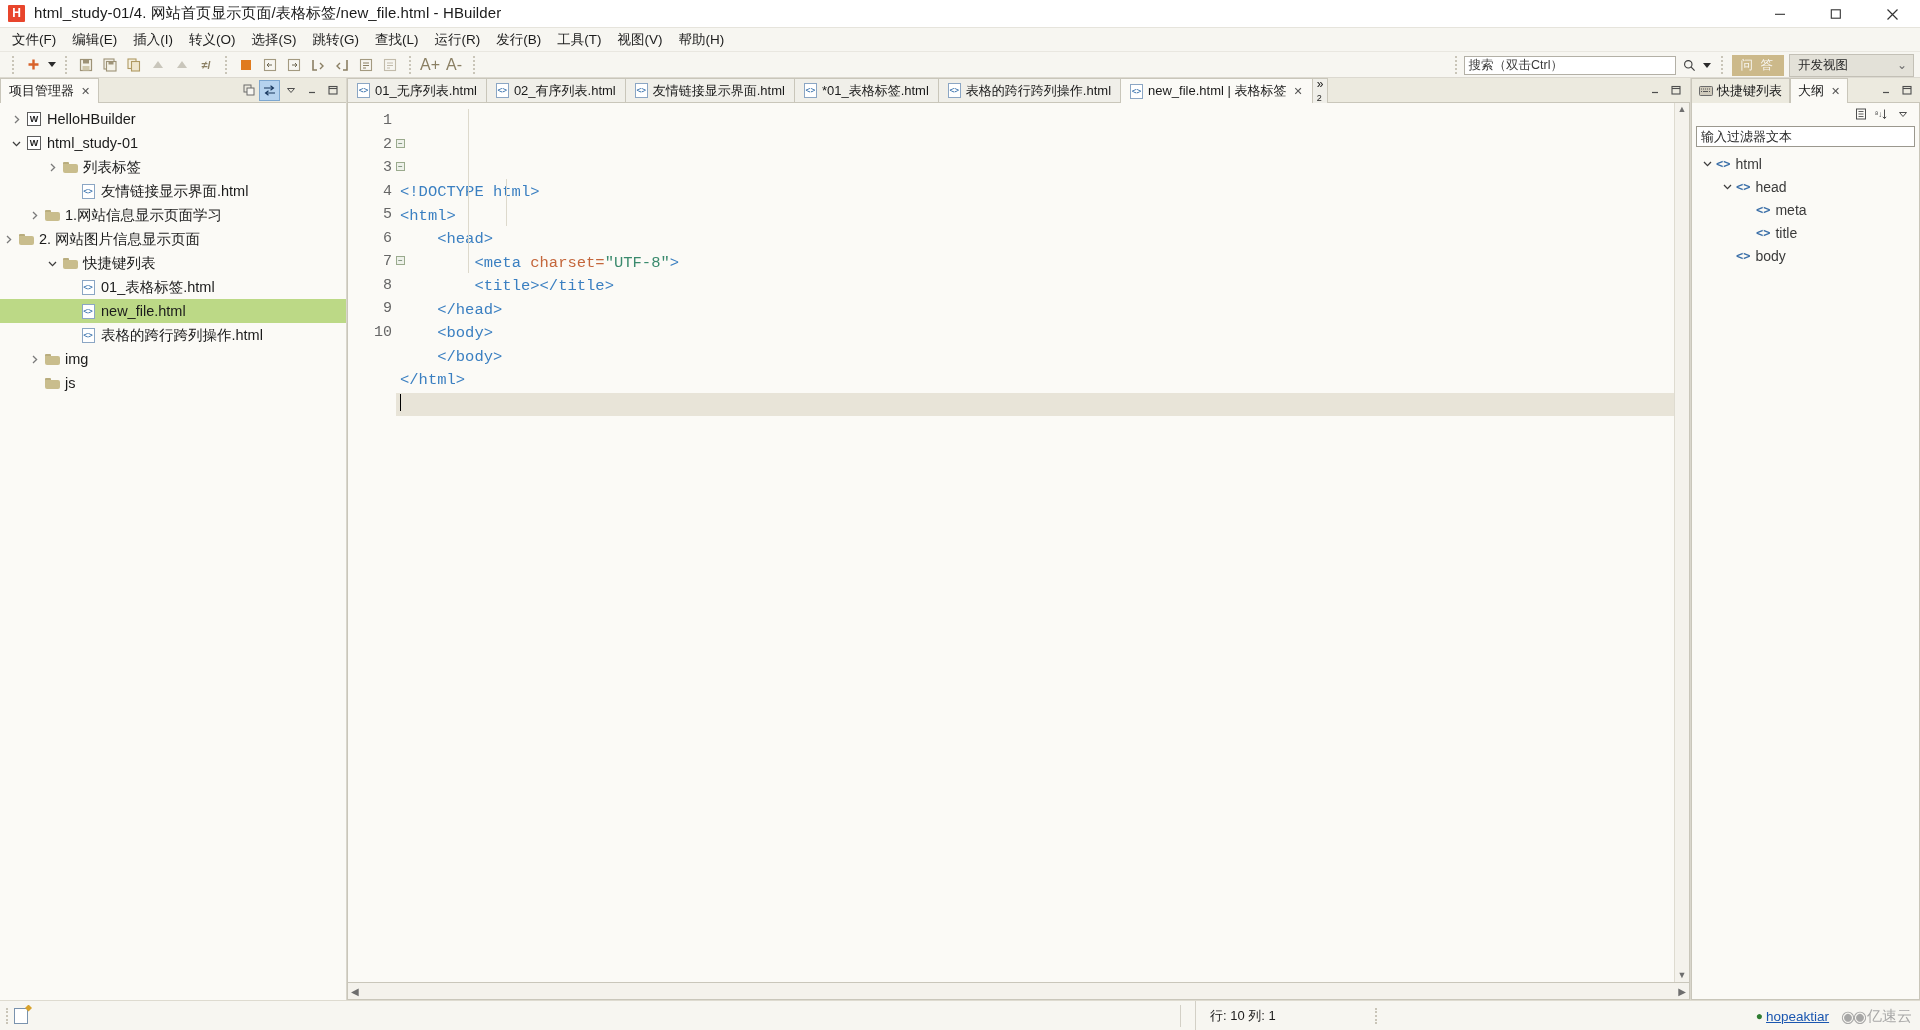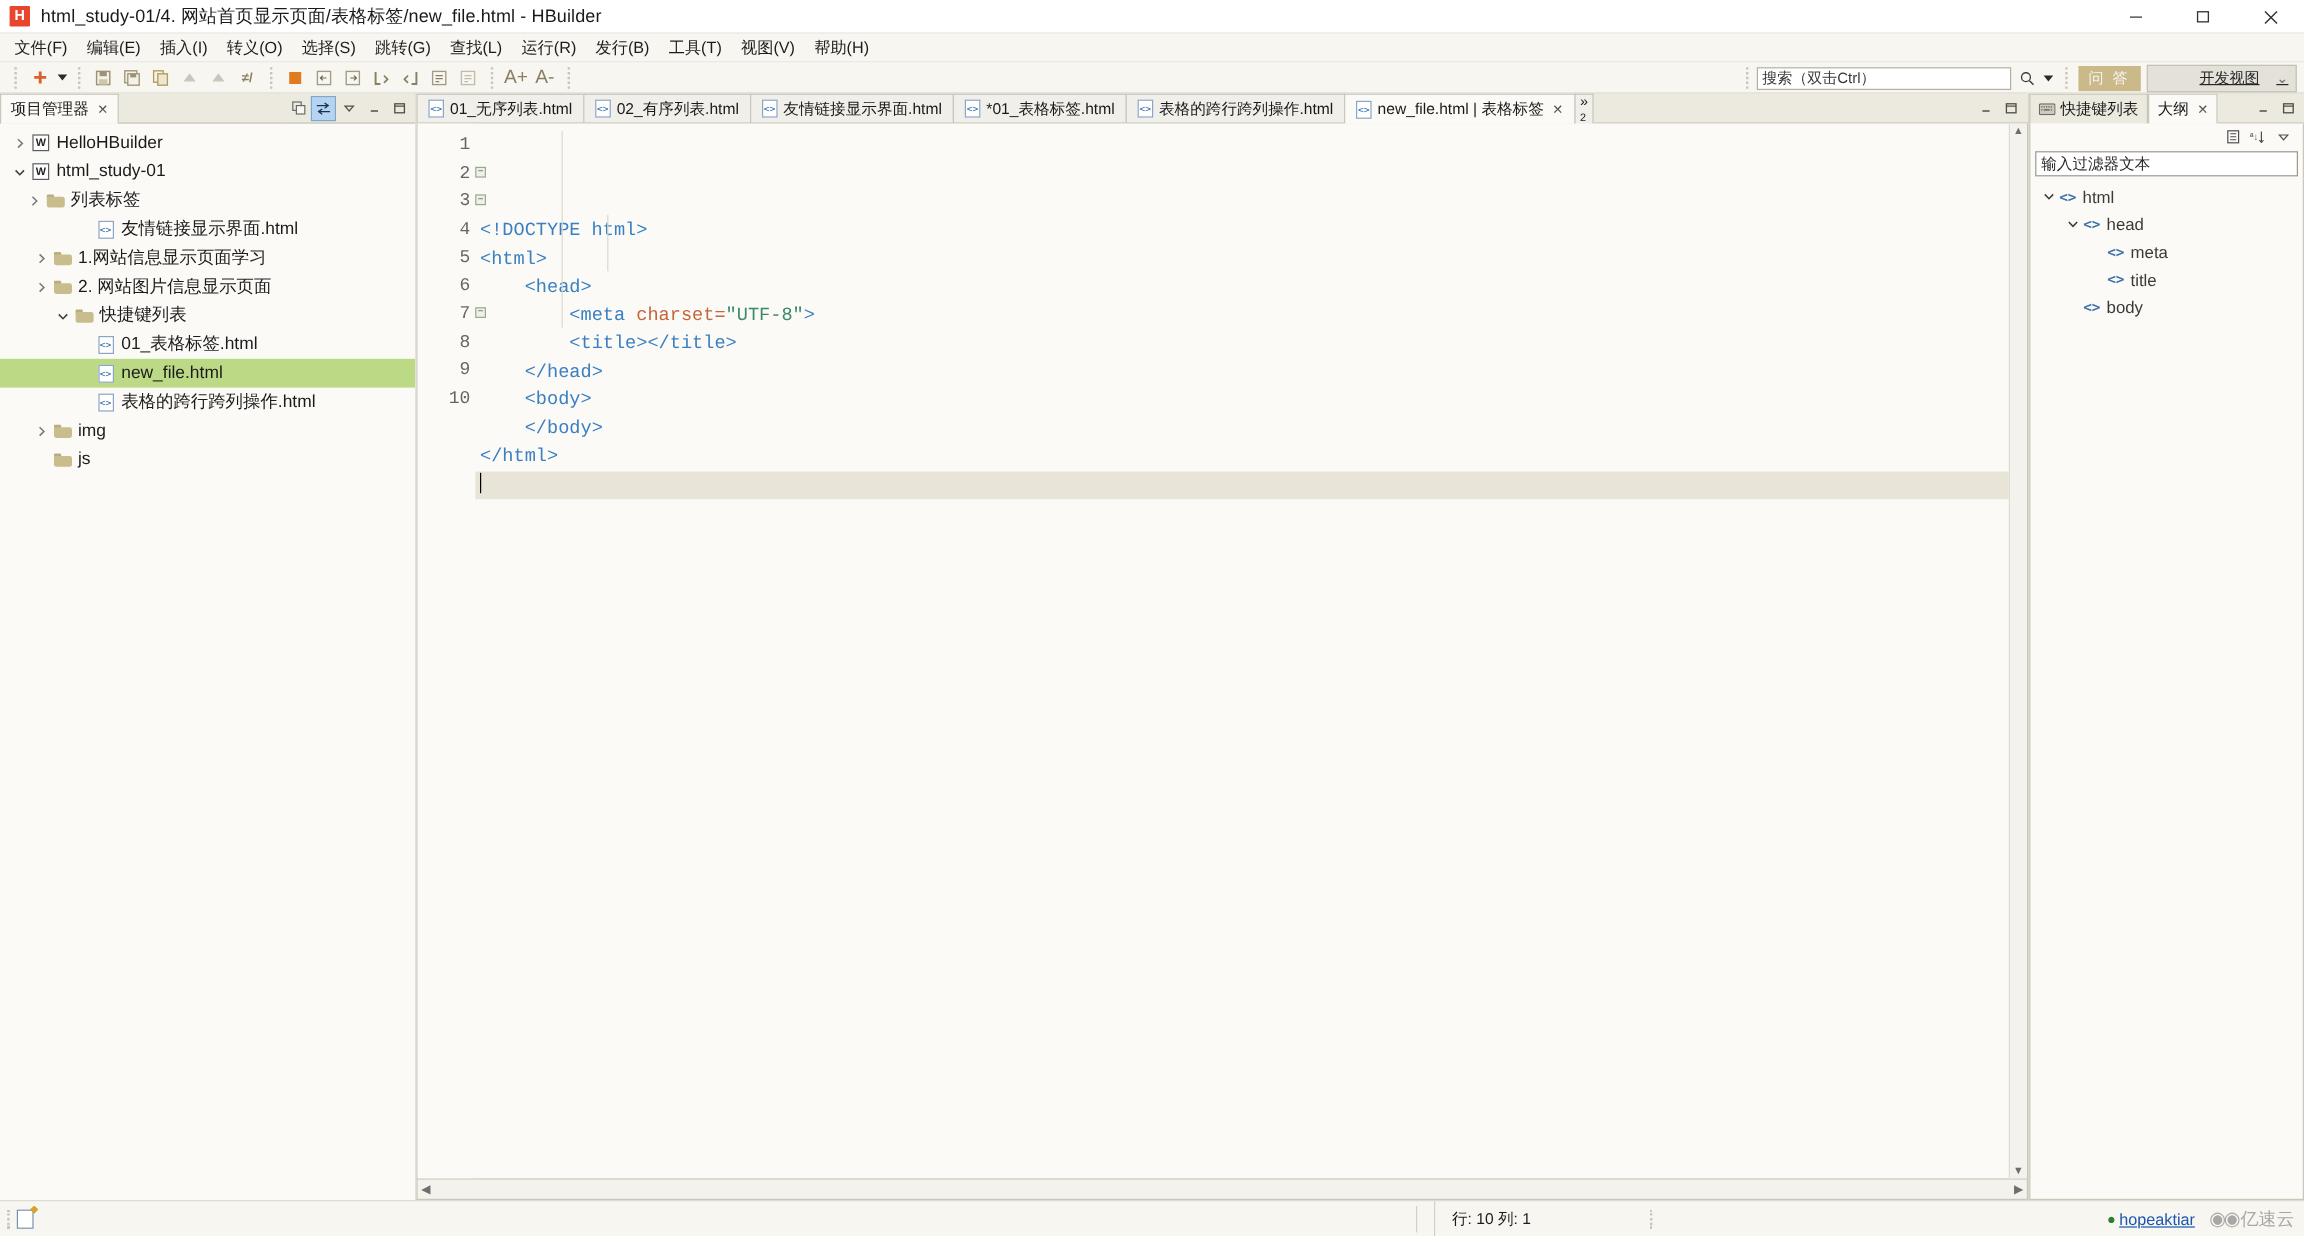--- a/index.html
+++ b/index.html
@@ -125,21 +125,21 @@
     margin-left: 2px;
   }
   .devview {
     background: #e3e1d8;
     border: 1px solid #c3c0b6;
     font-size: 12.5px;
     color: #262626;
     padding: 2px 6px 2px 8px;
     margin-left: 5px;
     min-width: 125px;
-    display: flex; align-items: center; justify-content: flex-end; text-decoration: underline;
+    display: flex; align-items: center; justify-content: space-between;
   }
   .devview .chev {
     color: #6d6d6d; font-size: 12px; margin-left: 14px;
   }
 
   
   .main {
     display: flex;
     height: 922px;
     background: #f0efe9;
@@ -673,21 +673,21 @@
           <span class="twist">
             <svg width="11" height="11" viewBox="0 0 11 11">
               <path d="M2 4l3.5 3.6L9 4" stroke="#3d3d3d" stroke-width="1.3" fill="none"></path>
             </svg>
           </span>
           <span class="ticon">
             <span class="ico-proj">W</span>
           </span>
           <span class="tlabel">html_study-01</span>
         </div>
-        <div class="tnode" style="padding-left: 20px;">
+        <div class="tnode" style="padding-left: 44px;">
           <span class="twist">
             <svg width="11" height="11" viewBox="0 0 11 11">
               <path d="M4 2l3.6 3.5L4 9" stroke="#7a7a7a" stroke-width="1.3" fill="none"></path>
             </svg>
           </span>
           <span class="ticon">
             <span class="ico-folder"></span>
           </span>
           <span class="tlabel">列表标签</span>
         </div>
@@ -702,21 +702,21 @@
           <span class="twist">
             <svg width="11" height="11" viewBox="0 0 11 11">
               <path d="M4 2l3.6 3.5L4 9" stroke="#7a7a7a" stroke-width="1.3" fill="none"></path>
             </svg>
           </span>
           <span class="ticon">
             <span class="ico-folder"></span>
           </span>
           <span class="tlabel">1.网站信息显示页面学习</span>
         </div>
-        <div class="tnode" style="padding-left: 26px;">
+        <div class="tnode" style="">
           <span class="twist">
             <svg width="11" height="11" viewBox="0 0 11 11">
               <path d="M4 2l3.6 3.5L4 9" stroke="#7a7a7a" stroke-width="1.3" fill="none"></path>
             </svg>
           </span>
           <span class="ticon">
             <span class="ico-folder"></span>
           </span>
           <span class="tlabel">2. 网站图片信息显示页面</span>
         </div>

